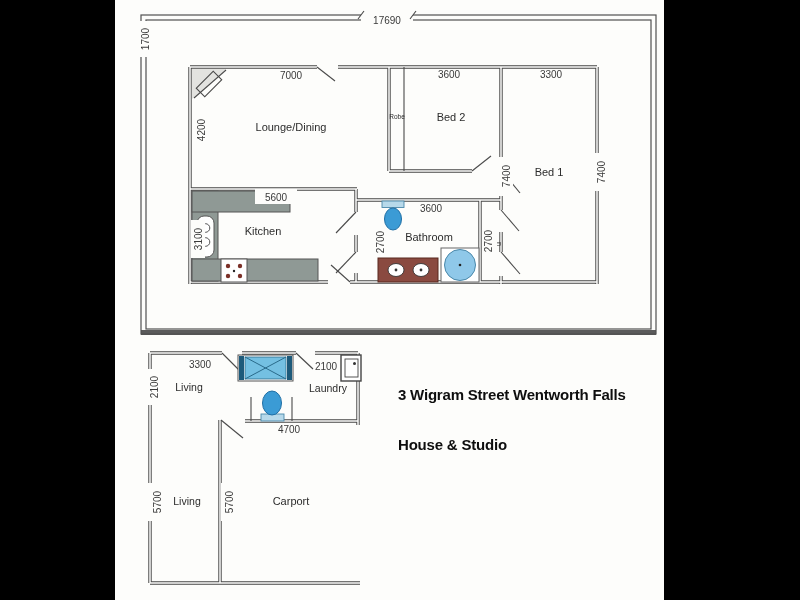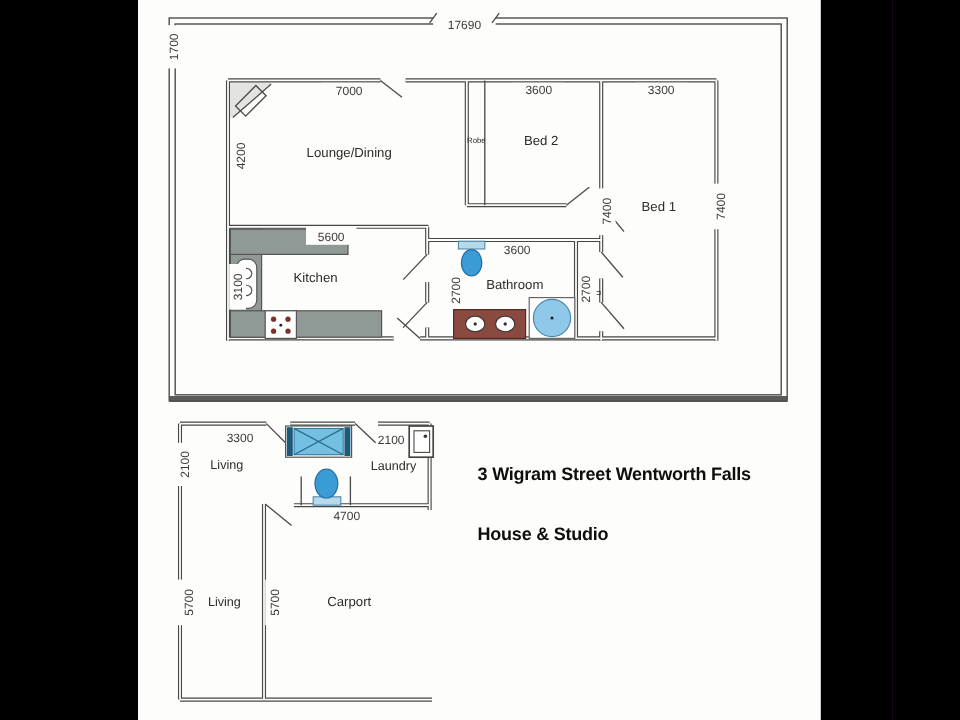--- a/index.html
+++ b/index.html
@@ -1,16 +1,16 @@
 <!DOCTYPE html>
 <html><head>
 <meta charset="utf-8">
 <style>
   html,body{margin:0;padding:0;background:#000;}
-  .stage{position:relative;width:744px;height:600px;overflow:hidden;background:#a21caf;}
+  .stage{position:relative;width:664px;height:600px;overflow:hidden;background:#fef9c3;}
   svg{position:absolute;left:0;top:0;}
   .dim{font:10px "Liberation Sans", sans-serif; fill:#3a3a3a; text-anchor:middle;}
   .room{font:11px "Liberation Sans", sans-serif; fill:#2c2c2c; text-anchor:middle;}
   .room2{font:10.5px "Liberation Sans", sans-serif; fill:#2c2c2c; text-anchor:middle;}
   .tiny{font:6.5px "Liberation Sans", sans-serif; fill:#2c2c2c; text-anchor:middle;}
   .mini{font:7px "Liberation Sans", sans-serif; fill:#2c2c2c; text-anchor:middle;}
   .title{font:700 15px "Liberation Sans", sans-serif; fill:#0e0e0e; text-anchor:start; letter-spacing:-0.2px;}
   .wallD{stroke:#474747;stroke-width:3.4;fill:none;stroke-linecap:butt;}
   .wallW{stroke:#fdfdfb;stroke-width:1.5;fill:none;stroke-linecap:butt;}
   .thin{stroke:#4a4a4a;stroke-width:1.1;fill:none;}

